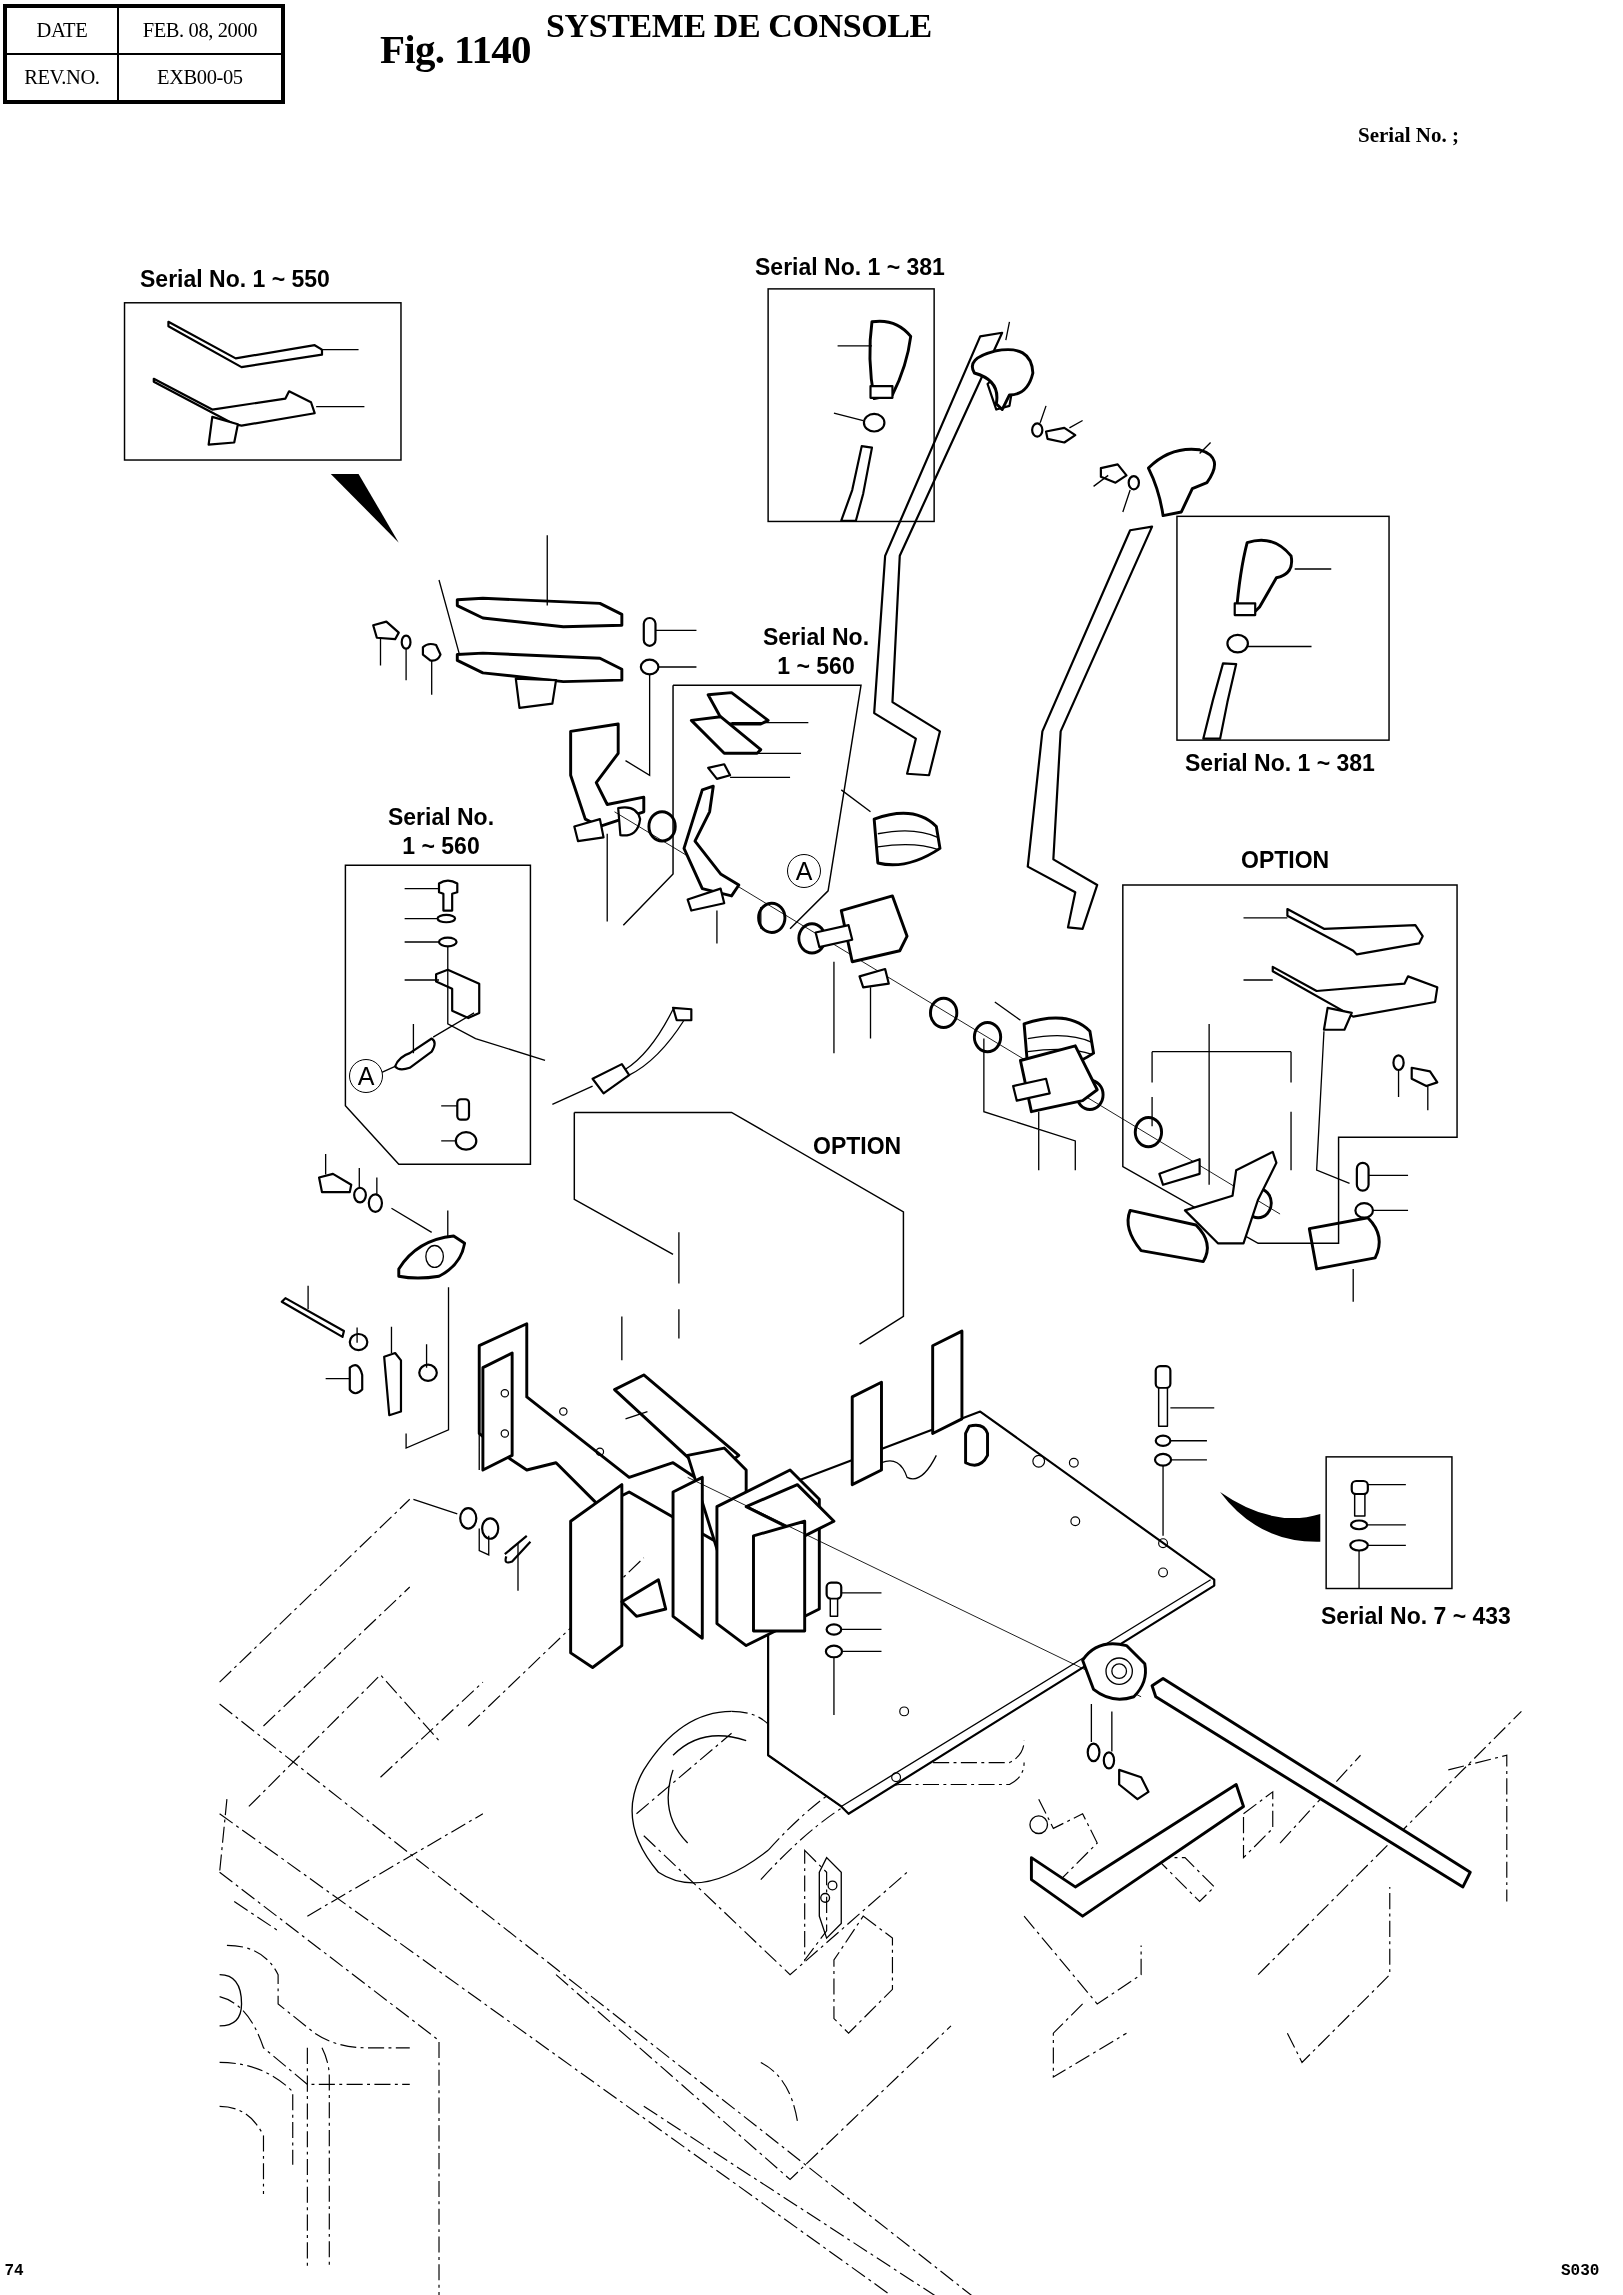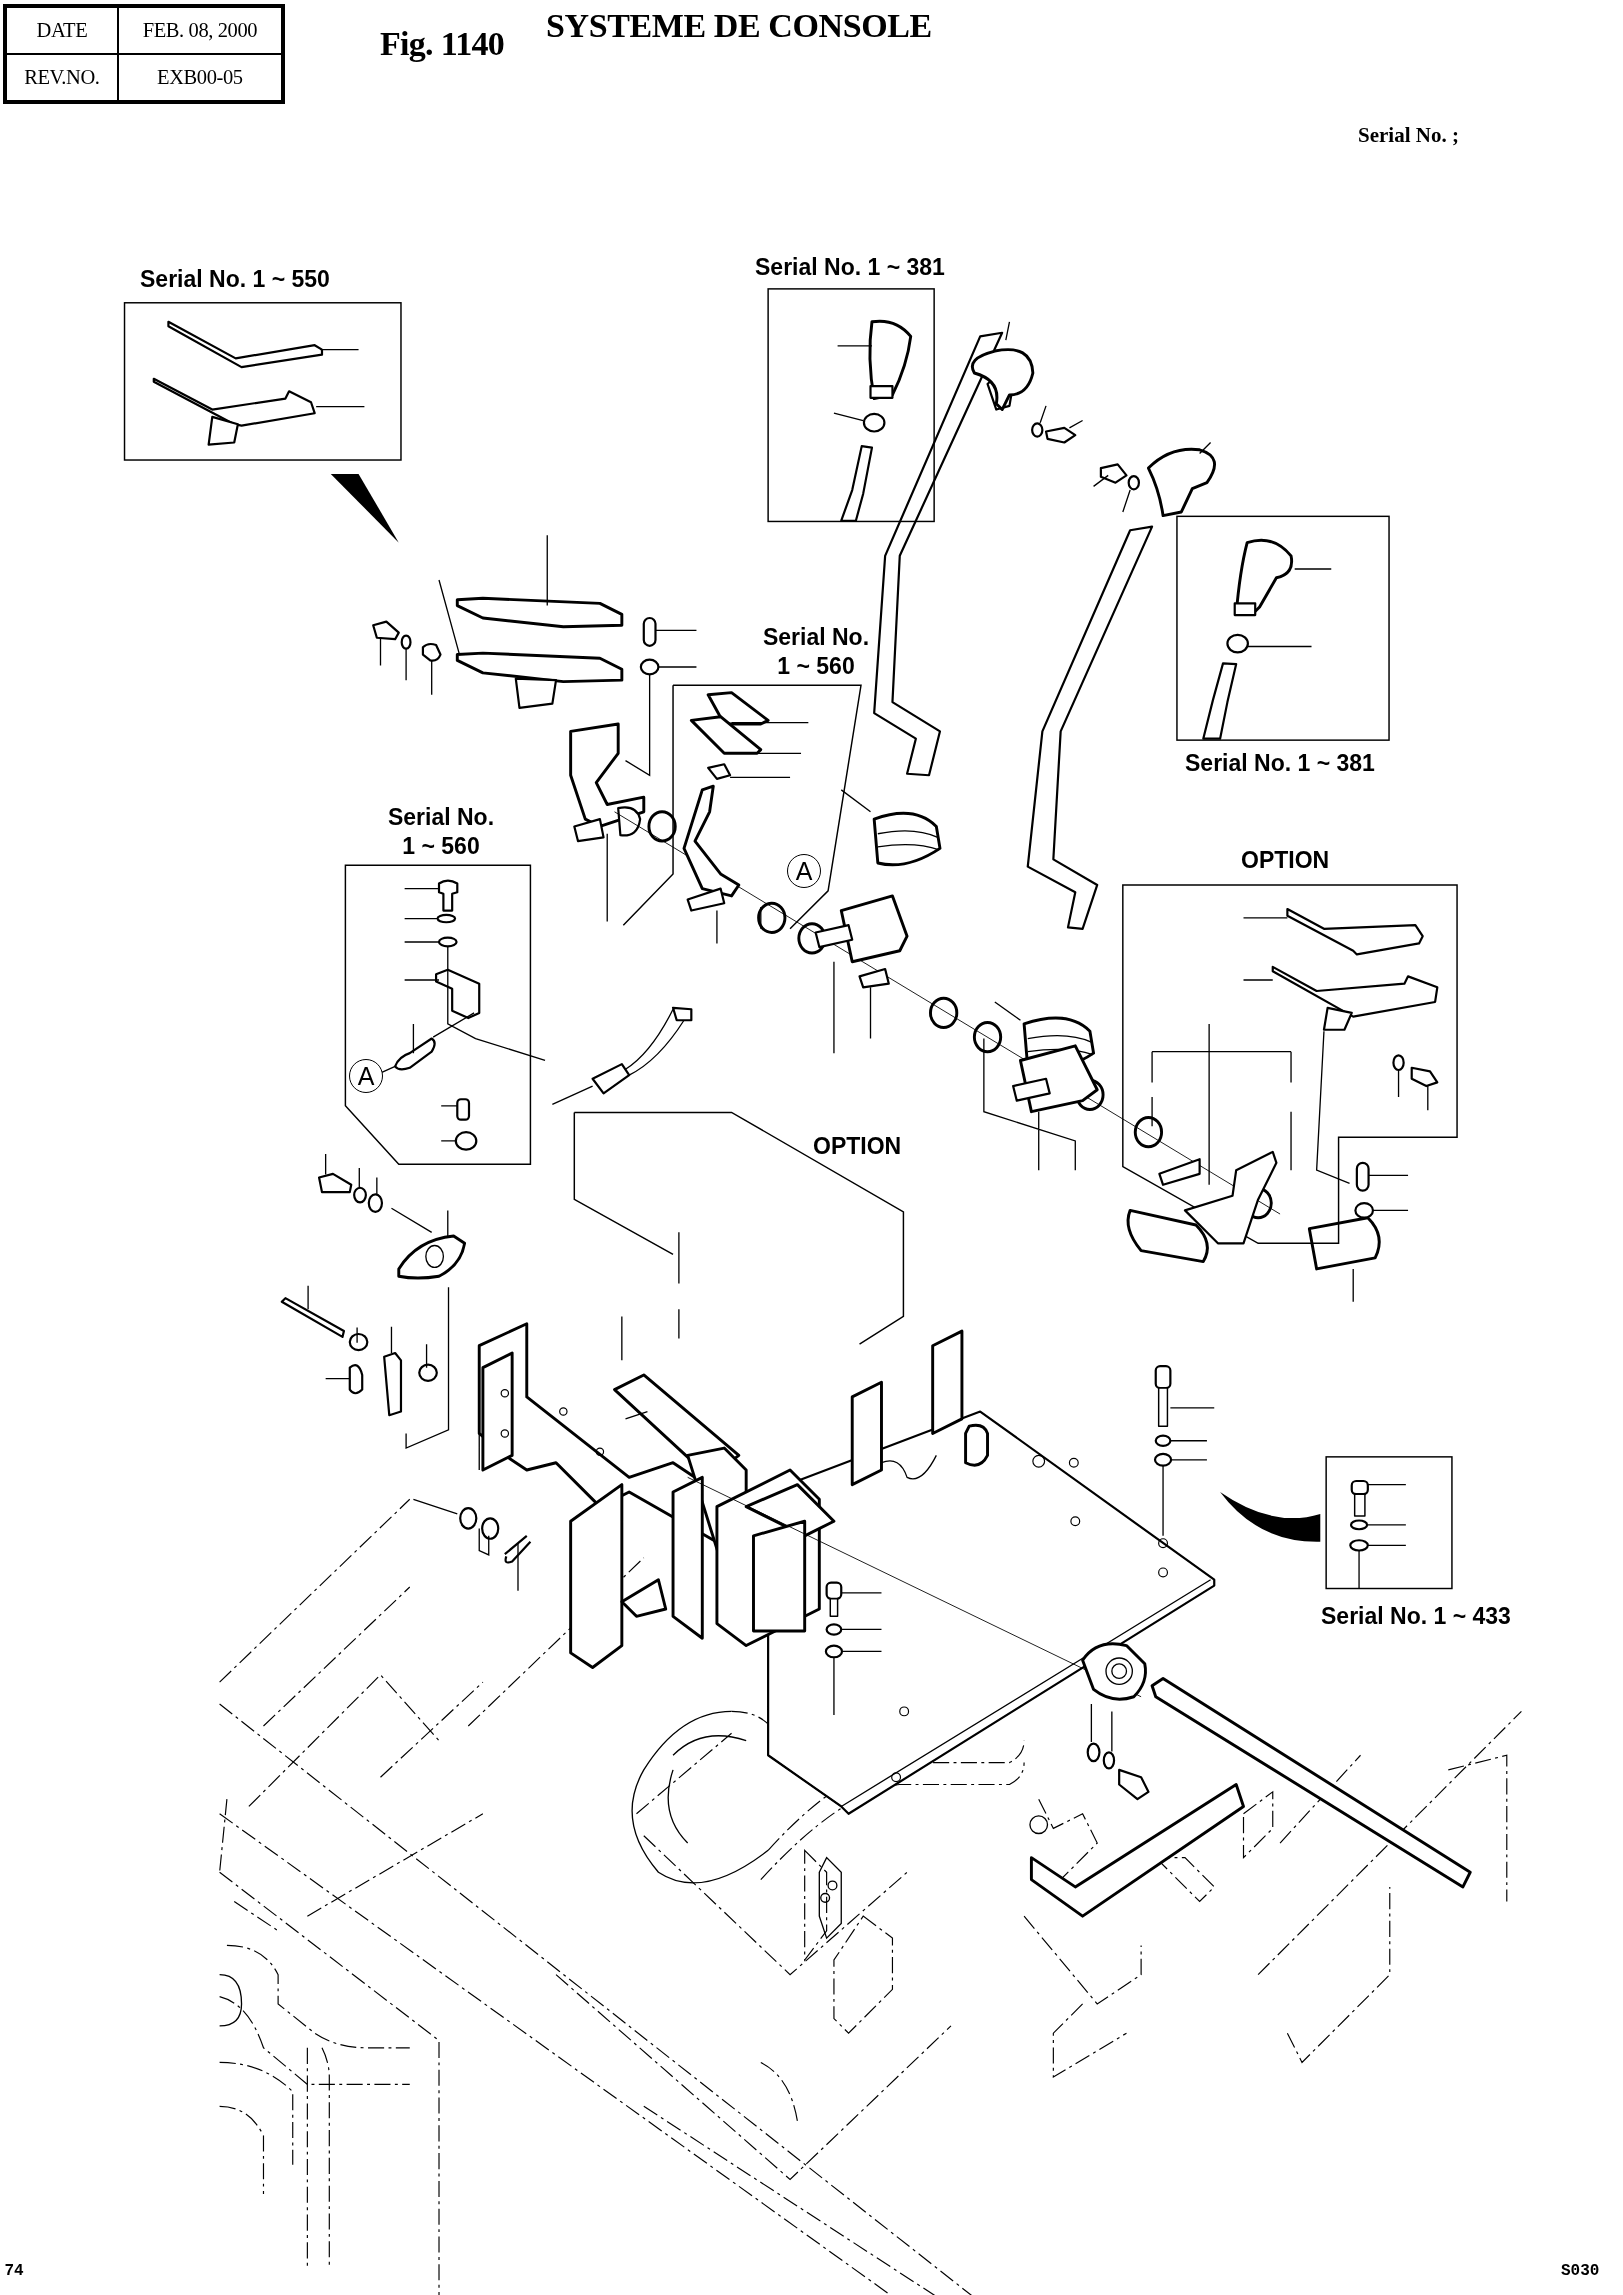--- a/index.html
+++ b/index.html
@@ -4,21 +4,21 @@
 <style>
   html, body { margin: 0; padding: 0; background: #ffffff; }
   body { width: 1624px; height: 2295px; position: relative; overflow: hidden;
          font-family: "Liberation Sans", sans-serif; color: #000; }
   .hdr-table { position: absolute; left: 2.9px; top: 4px; width: 282px; height: 99px;
                border: 4.4px solid #000; border-collapse: collapse; box-sizing: border-box; }
   .hdr-table td { border: 2.2px solid #000; font-family: "Liberation Serif", serif;
                   font-size: 20.5px; text-align: center; padding: 0; height: 45px; letter-spacing: -0.4px; }
   .hdr-table td.k { width: 110px; }
   .fig-num { position: absolute; left: 380px; top: 25px; font-family: "Liberation Serif", serif;
-             font-weight: bold; font-size: 34px; letter-spacing: -0.7px; }
+             font-weight: bold; font-size: 41px; letter-spacing: -0.7px; }
   .title { position: absolute; left: 546px; top: 1.5px; font-family: "Liberation Serif", serif;
            font-weight: bold; font-size: 34px; line-height: 47px; letter-spacing: -0.4px; }
   .serial-top { position: absolute; left: 1358px; top: 91px; font-family: "Liberation Serif", serif;
                 font-weight: bold; font-size: 21px; margin-top: 32px; }
   .lbl { position: absolute; font-family: "Liberation Sans", sans-serif; font-size: 23px;
          line-height: 29px; text-align: center; white-space: nowrap; font-weight: bold; }
   .foot { position: absolute; top: 2262px; font-family: Liberation Mono, monospace;
           font-weight: bold; font-size: 16px; }
   svg.draw { position: absolute; left: 0; top: 0; }
   svg.draw .p { fill: #fff; stroke: #000; stroke-width: 4; stroke-linejoin: round; }
@@ -373,20 +373,20 @@
 <div class="lbl" style="left:761px; top:623px; width:110px;">
   <div>Serial No.</div>
   <div>1 ~ 560</div>
 </div>
 <div class="lbl" style="left:386px; top:803px; width:110px;">
   <div>Serial No.</div>
   <div>1 ~ 560</div>
 </div>
 <div class="lbl" style="left:1241px; top:846px;">OPTION</div>
 <div class="lbl" style="left:813px; top:1132px;">OPTION</div>
-<div class="lbl" style="left:1321px; top:1602px;">Serial No. 1 ~ 433</div>
+<div class="lbl" style="left:1321px; top:1602px;">Serial No. 7 ~ 433</div>
 
 <div class="callout" style="left:787px; top:854px;">A</div>
 <div class="callout" style="left:349px; top:1059px;">A</div>
 
 <div class="foot" style="left:4.4px;">74</div>
 <div class="foot" style="left:1561px;">S030</div>
 
 
 </body></html>

